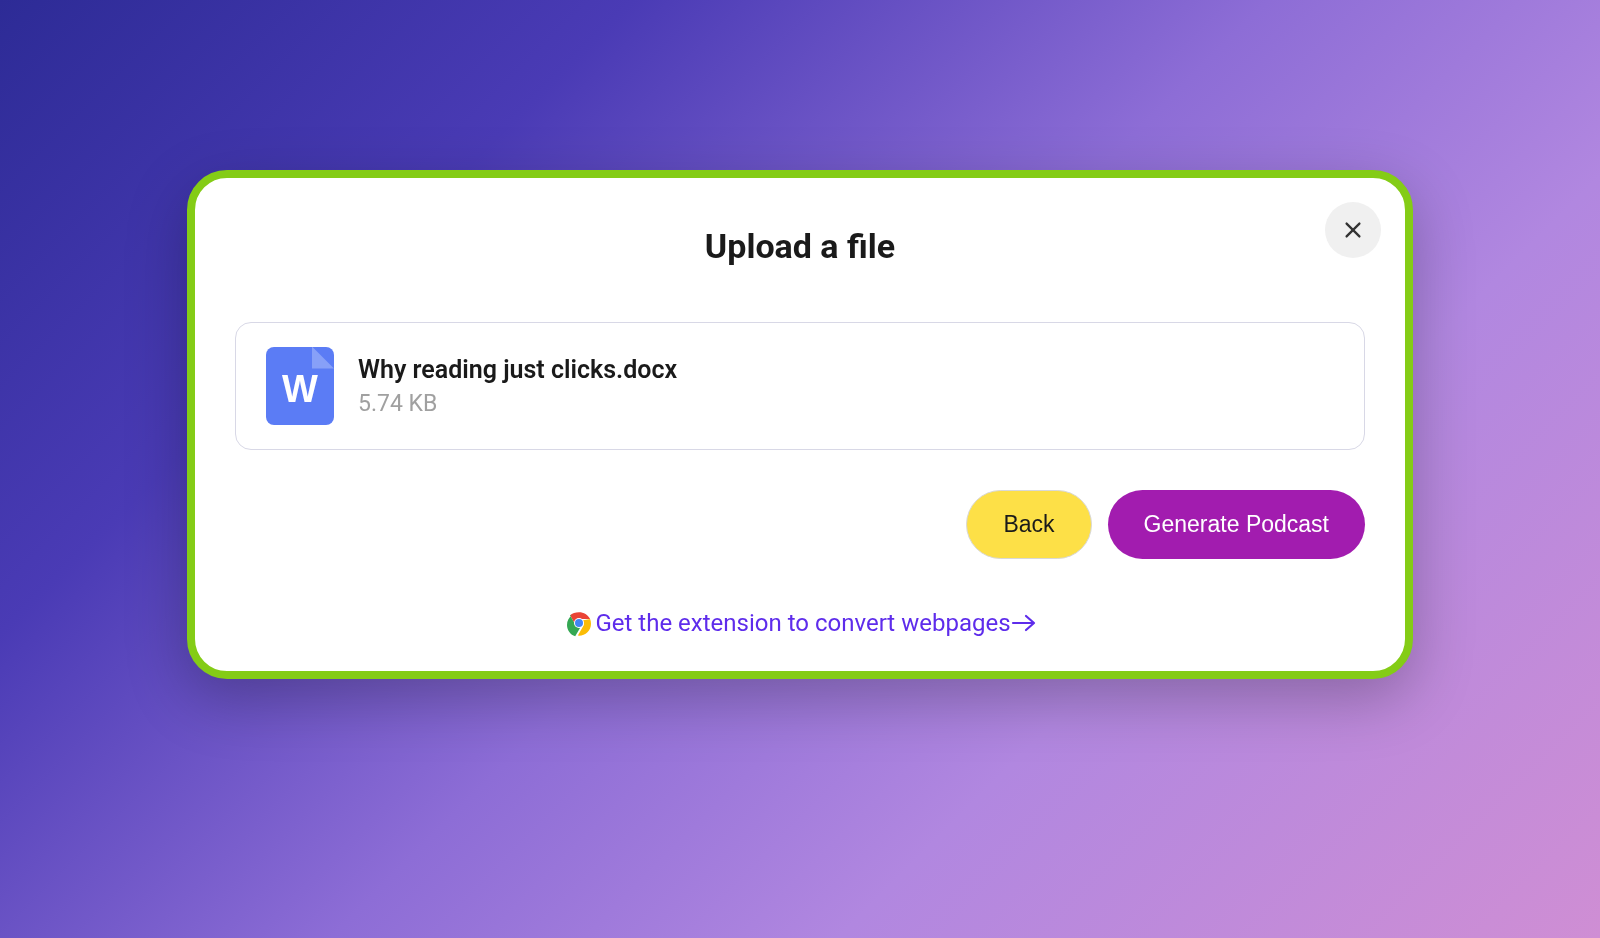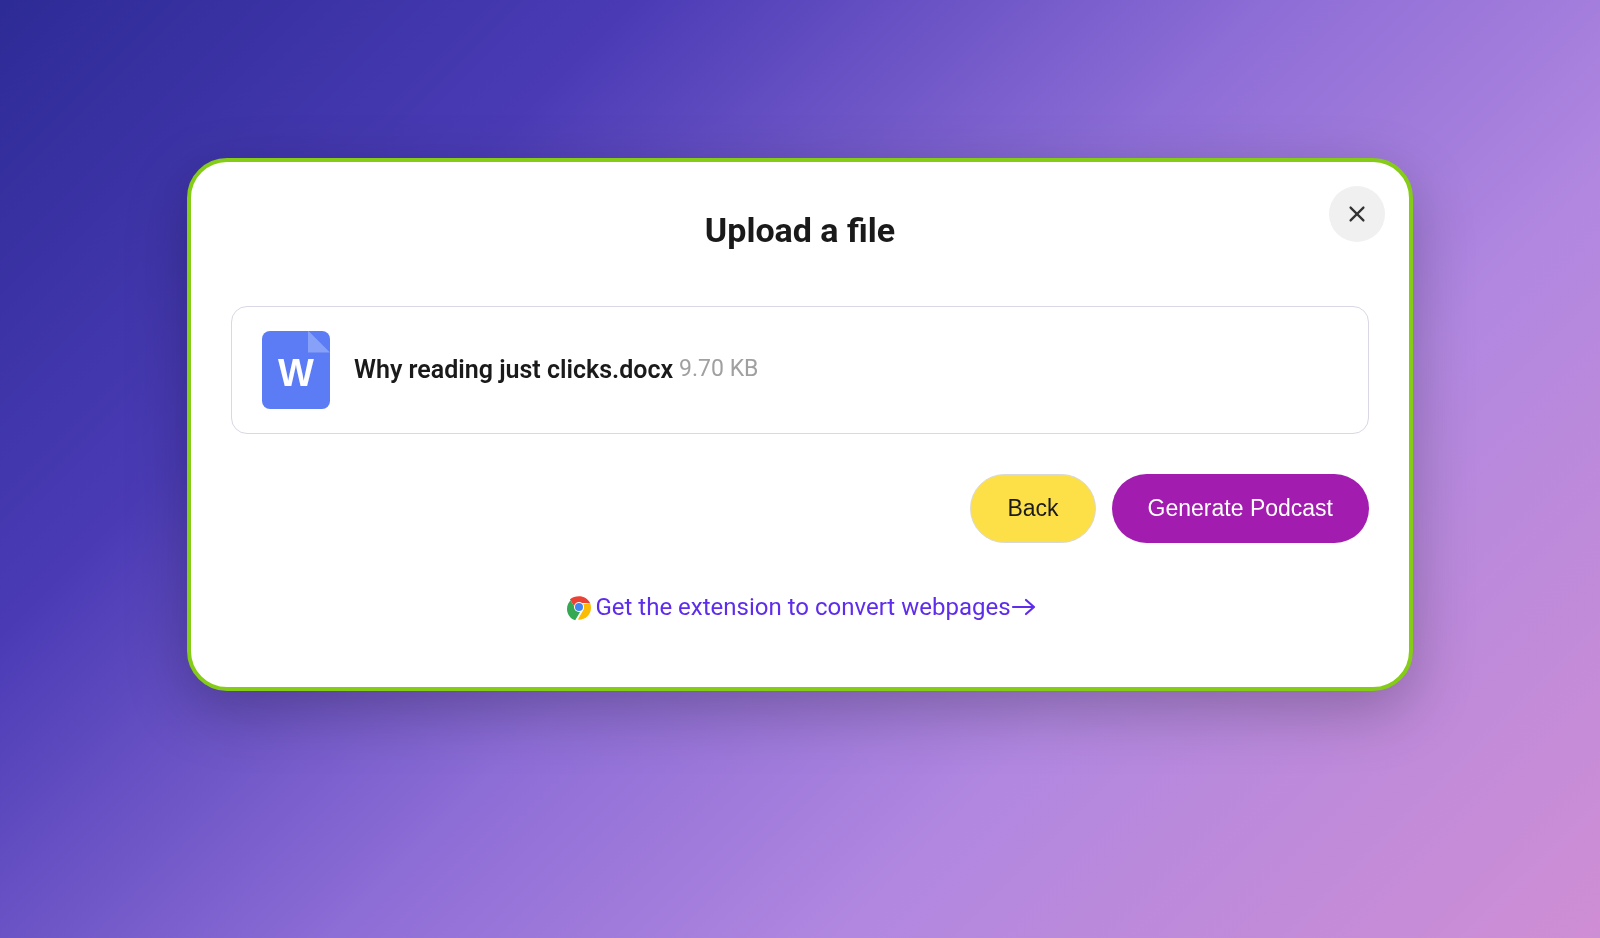--- a/index.html
+++ b/index.html
@@ -16,22 +16,22 @@
       display: flex;
       align-items: center;
       justify-content: center;
       overflow: hidden;
     }
 
     .modal {
       width: 1226px;
       background: #ffffff;
       border-radius: 40px;
-      border: 4px solid #84cc16;
-      padding: 48px 40px 64px 40px;
+      border: 8px solid #84cc16;
+      padding: 48px 40px 32px 40px;
       position: relative;
       box-shadow: 0 20px 60px rgba(0,0,0,0.25);
       margin-top: -90px;
     }
 
     .close-button {
       position: absolute;
       top: 24px;
       right: 24px;
       width: 56px;
@@ -95,21 +95,21 @@
     .file-icon-letter {
       color: white;
       font-size: 38px;
       font-weight: 700;
       font-family: Arial, sans-serif;
       margin-top: 8px;
     }
 
     .file-info {
       display: flex;
-      flex-direction: row;
+      flex-direction: column;
       gap: 6px;
     }
 
     .file-name {
       font-size: 25px;
       font-weight: 600;
       color: #1a1a1a;
     }
 
     .file-size {
@@ -179,21 +179,21 @@
   </button>
 
   <h1 class="modal-title">Upload a file</h1>
 
   <div class="file-card">
     <div class="file-icon">
       <span class="file-icon-letter">W</span>
     </div>
     <div class="file-info">
       <div class="file-name">Why reading just clicks.docx</div>
-      <div class="file-size">9.70 KB</div>
+      <div class="file-size">5.74 KB</div>
     </div>
   </div>
 
   <div class="button-row">
     <button class="btn btn-secondary">Back</button>
     <button class="btn btn-primary">Generate Podcast</button>
   </div>
 
   <a class="extension-link">
     <svg class="chrome-icon" viewBox="0 0 48 48">

